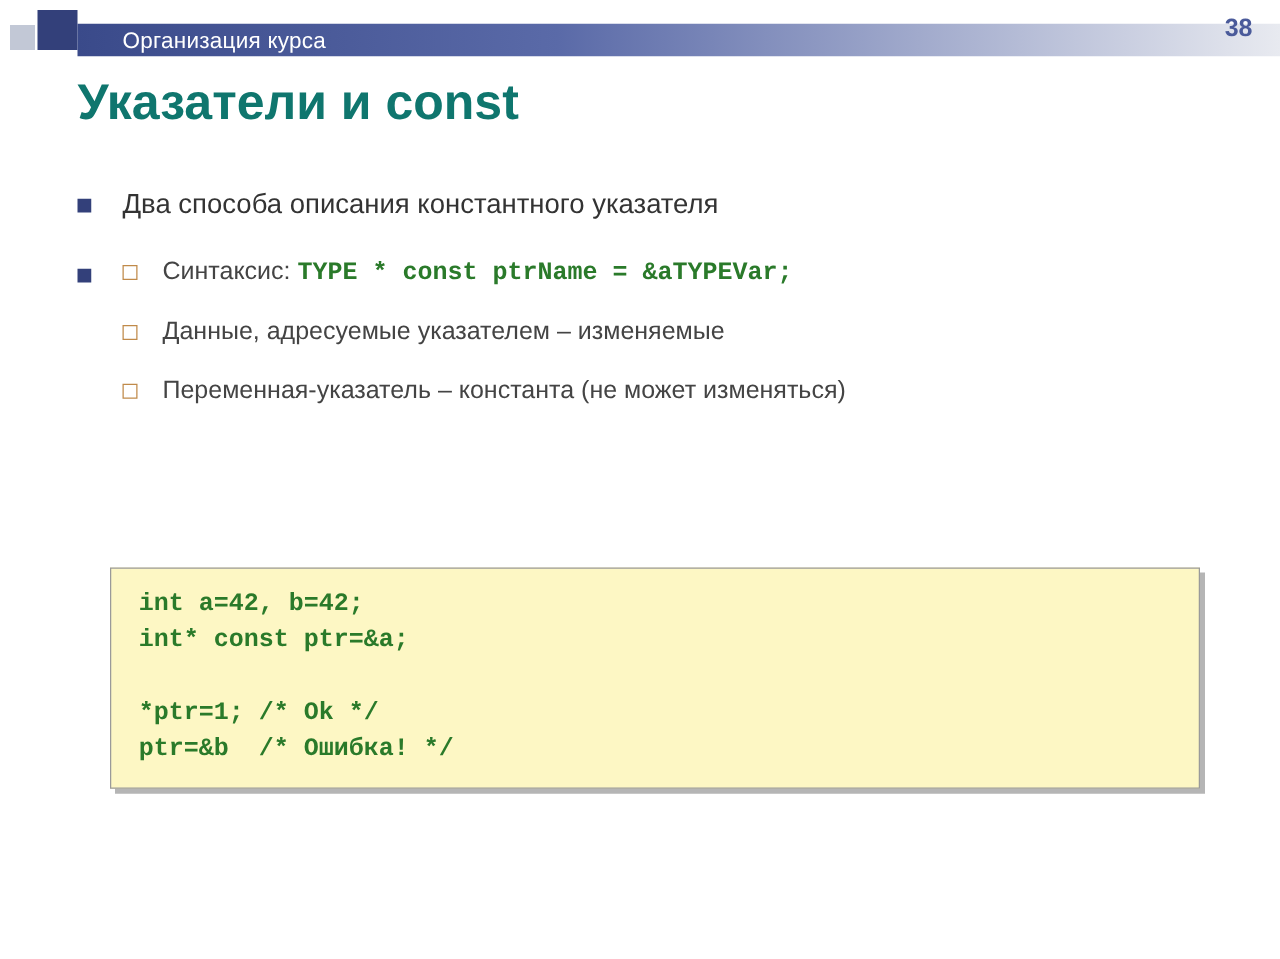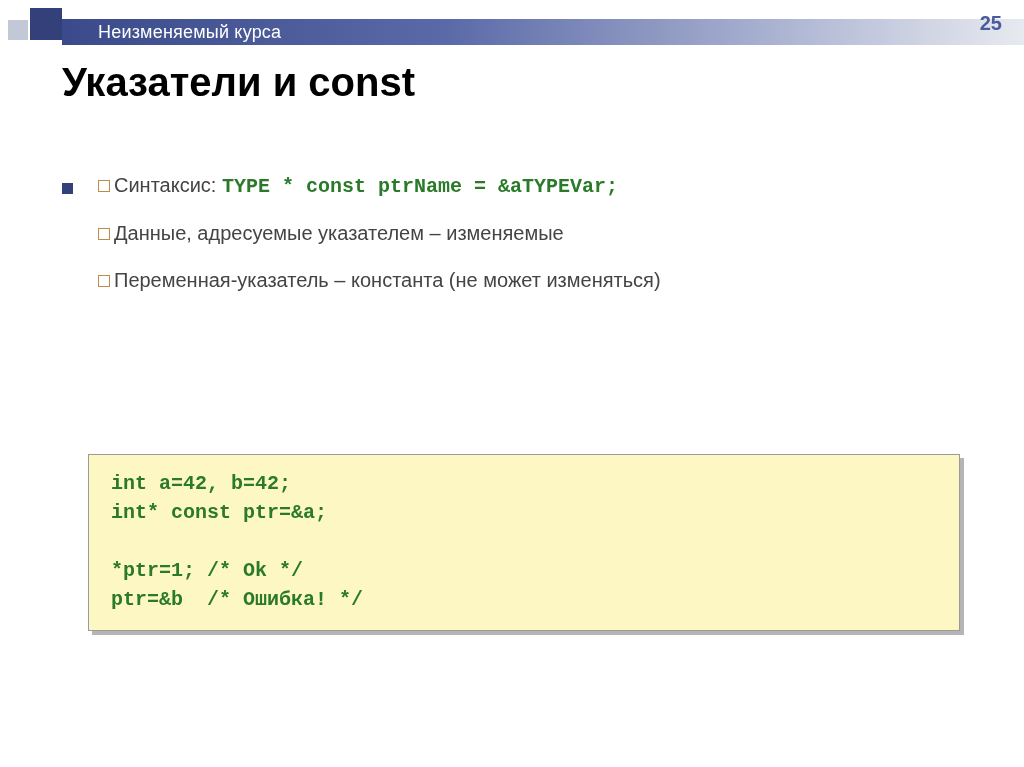--- a/index.html
+++ b/index.html
@@ -8,29 +8,29 @@
   .corner-deco { position: absolute; top: 8px; left: 8px; width: 60px; height: 40px; }
   .corner-deco .sq1 { position: absolute; top: 12px; left: 0; width: 20px; height: 20px; background: #c2c8d6; }
   .corner-deco .sq2 { position: absolute; top: 0; left: 22px; width: 32px; height: 32px; background: #33407a; }
   .header-bar {
     position: absolute; top: 19px; left: 62px; right: 0; height: 26px;
     background: linear-gradient(to right, #3a4a8a 0%, #5a6aa8 40%, #e8eaf0 100%);
     display: flex; align-items: center; padding-left: 36px;
   }
   .breadcrumb { color: #fff; font-size: 18px; letter-spacing: .2px; }
   .page-number { position: absolute; top: 12px; right: 22px; color: #4a5a9a; font-weight: bold; font-size: 20px; }
-  .title { position: absolute; top: 60px; left: 62px; font-size: 40px; font-weight: bold; color: #000000; }
+  .title { position: absolute; top: 60px; left: 62px; font-size: 40px; font-weight: bold; color: #0f766e; }
   .content { position: absolute; top: 150px; left: 62px; right: 50px; }
   ul.lvl1 { list-style: none; }
   ul.lvl1 > li { position: relative; padding-left: 36px; margin-bottom: 30px; font-size: 22px; color: #333; }
   ul.lvl1 > li::before {
     content: ""; position: absolute; left: 0; top: 9px; width: 11px; height: 11px; background: #33407a;
   }
   ul.lvl2 { list-style: none; margin-top: 24px; }
-  ul.lvl2 > li { position: relative; padding-left: 16px; margin-bottom: 24px; font-size: 20px; color: #444; }
+  ul.lvl2 > li { position: relative; padding-left: 32px; margin-bottom: 24px; font-size: 20px; color: #444; }
   ul.lvl2 > li::before {
     content: ""; position: absolute; left: 0; top: 6px; width: 10px; height: 10px;
     border: 1px solid #c08a4a; background: transparent;
   }
   .code-inline { font-family: "Courier New", monospace; font-weight: bold; color: #2a7a2a; font-size: 20px; }
   .code-box-wrap { position: absolute; top: 454px; left: 88px; width: 872px; }
   .code-box {
     background: #fdf7c4; border: 1px solid #9a9a9a; padding: 14px 22px 16px 22px;
     font-family: "Courier New", monospace; font-size: 20px; color: #2a7a2a; font-weight: bold;
     position: relative; box-shadow: 4px 4px 0 #b5b5b5;
@@ -42,29 +42,32 @@
 <body>
 
 <div class="slide">
 
   <div class="corner-deco">
     <div class="sq1"></div>
     <div class="sq2"></div>
   </div>
 
   <div class="header-bar">
-    <span class="breadcrumb">Неизменяемый курса</span>
+    <span class="breadcrumb">Организация курса</span>
   </div>
 
-  <div class="page-number">25</div>
+  <div class="page-number">38</div>
 
   <h1 class="title">Указатели и const</h1>
 
   <div class="content">
     <ul class="lvl1">
+      <li>
+        <span>Два способа описания константного указателя</span>
+      </li>
       <li>
         <ul class="lvl2">
           <li>
             <span>Синтаксис: </span><span class="code-inline">TYPE * const ptrName = &amp;aTYPEVar;</span>
           </li>
           <li>
             <span>Данные, адресуемые указателем – изменяемые</span>
           </li>
           <li>
             <span>Переменная-указатель – константа (не может изменяться)</span>

